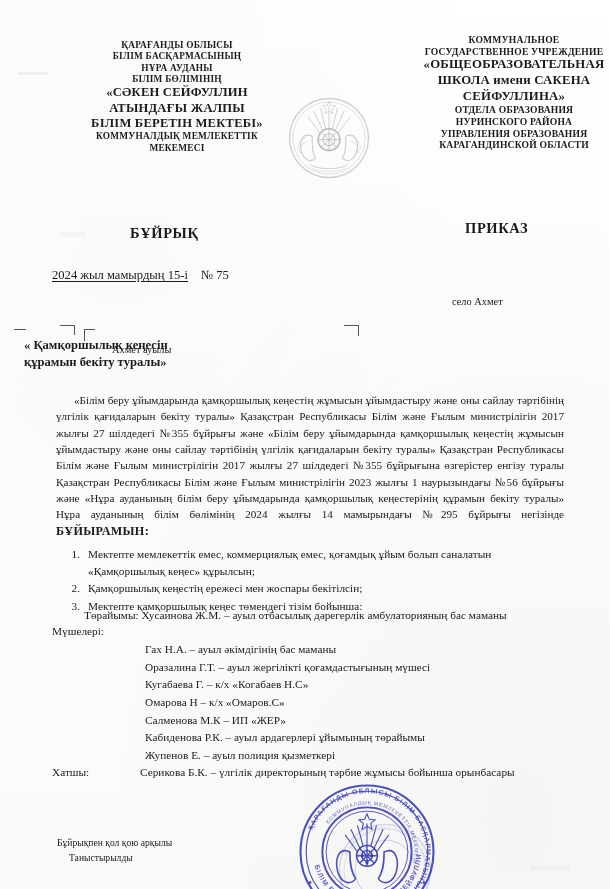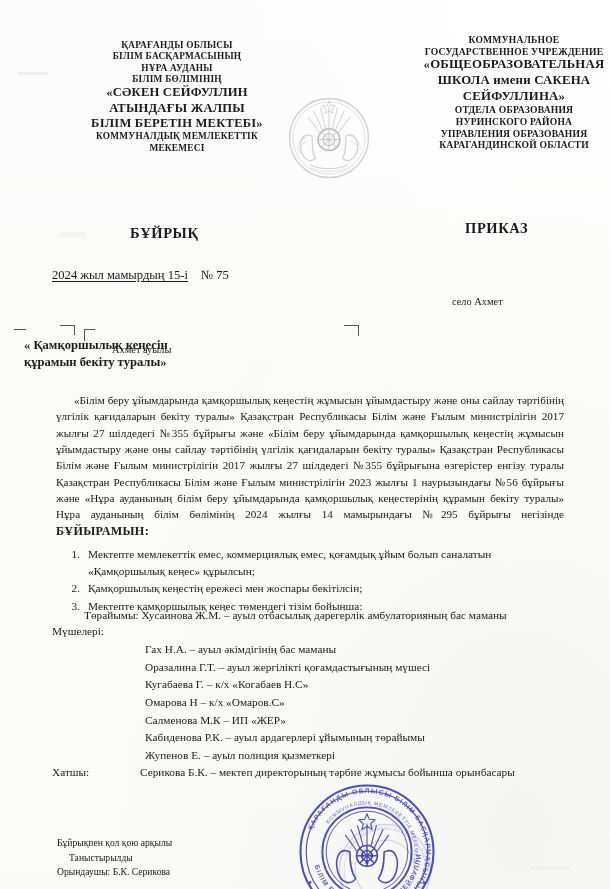--- a/index.html
+++ b/index.html
@@ -247,21 +247,21 @@
     <div>Гах Н.А. – ауыл әкімдігінің бас маманы</div>
     <div>Оразалина Г.Т. – ауыл жергілікті қоғамдастығының мүшесі</div>
     <div>Кугабаева Г. – к/х «Когабаев Н.С»</div>
     <div>Омарова Н – к/х «Омаров.С»</div>
     <div>Салменова М.К – ИП «ЖЕР»</div>
     <div>Кабиденова Р.К. – ауыл ардагерлері ұйымының төрайымы</div>
     <div>Жупенов Е. – ауыл полиция қызметкері</div>
   </div>
 
   <div class="secretary">
-    <span class="lbl">Хатшы:</span><span>Серикова Б.К. – мектеп директорының тәрбие жұмысы бойынша орынбасары</span>
+    <span class="lbl">Хатшы:</span><span>Серикова Б.К. – үлгілік директорының тәрбие жұмысы бойынша орынбасары</span>
   </div>
 
 
 
   <svg class="stamp" viewBox="0 0 160 160">
     <defs>
       <path id="arcOut" d="M80,80 m-62,0 a62,62 0 1,1 124,0 a62,62 0 1,1 -124,0"></path>
       <path id="arcIn" d="M80,80 m-50,0 a50,50 0 1,1 100,0 a50,50 0 1,1 -100,0"></path>
       <path id="arcBot" d="M80,80 m-57,0 a57,57 0 1,0 114,0"></path>
     </defs>
@@ -318,19 +318,18 @@
       <circle cx="80" cy="80" r="46" stroke-width="2"></circle>
     </g>
     <g fill="#2a2fb0" opacity=".5" font-family="'Liberation Sans',sans-serif" font-size="7" font-weight="bold" letter-spacing="1">
       <text><textPath href="#arcOut" startOffset="6%">БІЛІМ БӨЛІМІ НҰРА АУДАНЫ ҚАРАҒАНДЫ</textPath></text>
     </g>
   </svg>
 
   <div class="footer">
     <div>Бұйрықпен қол қою арқылы</div>
     <div><span class="ind2"></span><span>Таныстырылды</span></div>
-    <div>Орындаушы: Б.К. Серикова</div>
   </div>
 
   <div class="scan-speck" style="left:18px;top:72px;width:30px;height:3px;"></div>
   <div class="scan-speck" style="left:60px;top:232px;width:26px;height:5px;opacity:.5;"></div>
   <div class="scan-speck" style="left:530px;top:866px;width:40px;height:4px;opacity:.45;"></div>
 </div>
 
 </body></html>

